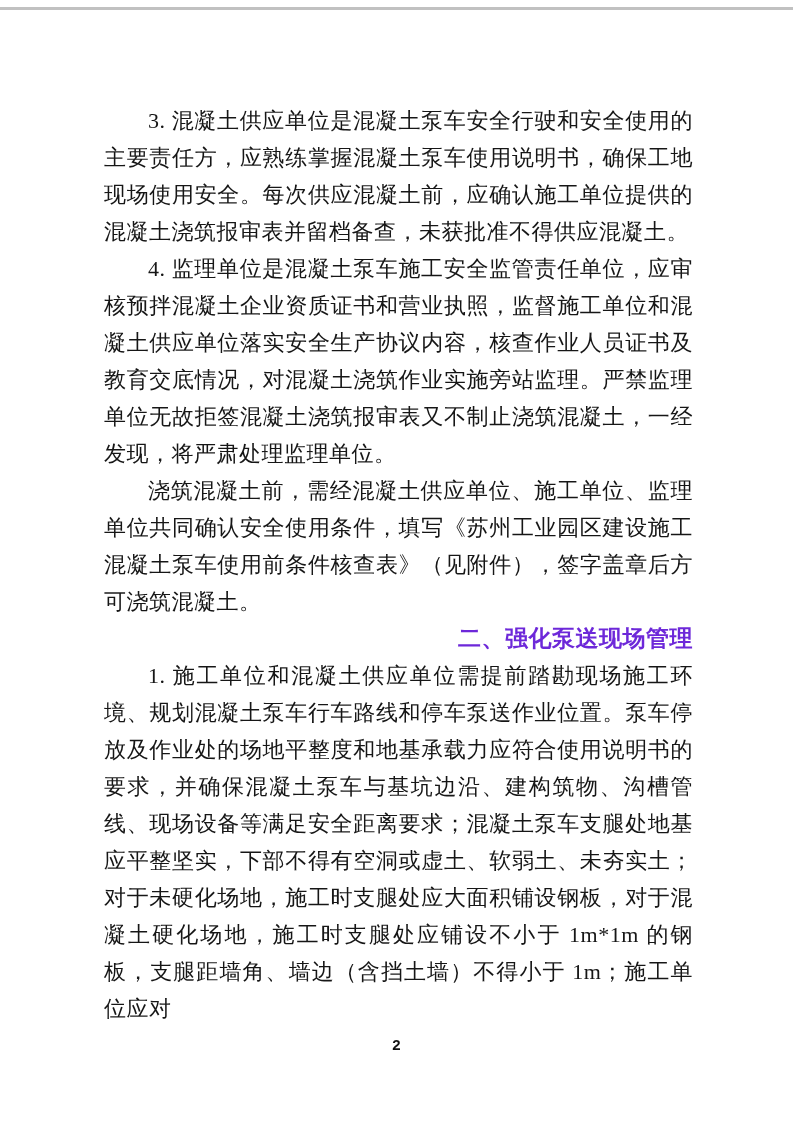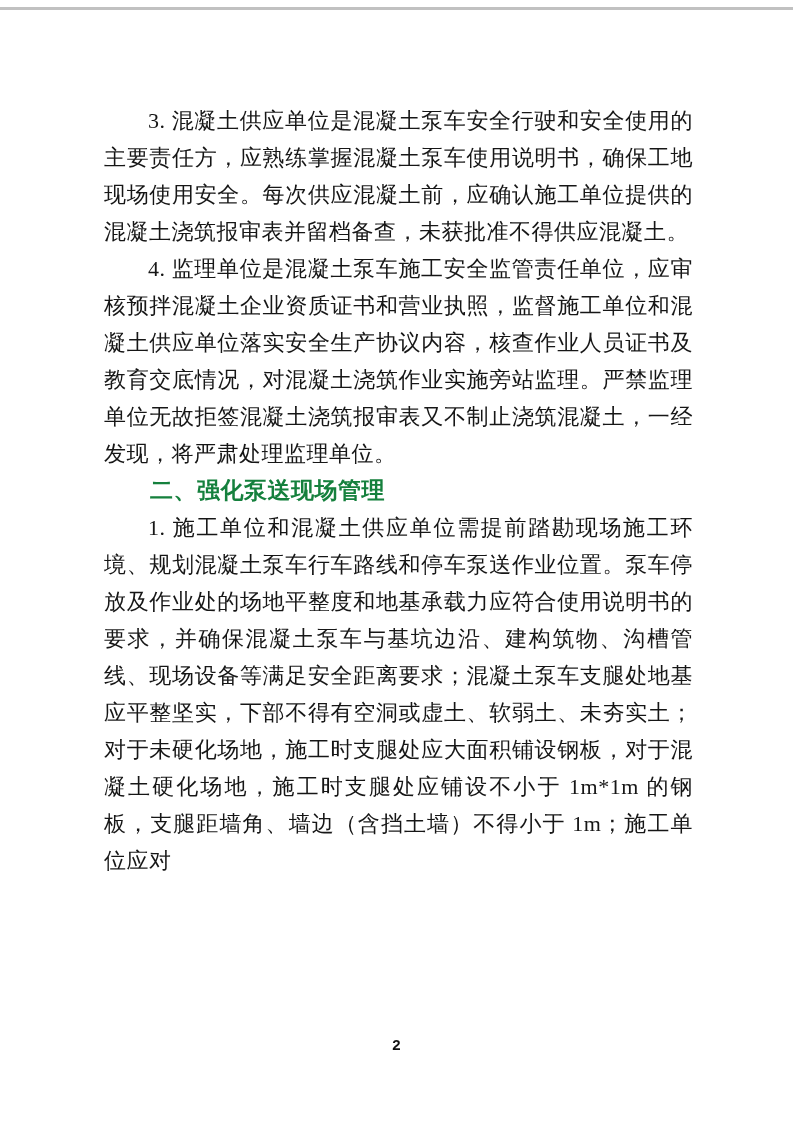--- a/index.html
+++ b/index.html
@@ -45,22 +45,23 @@
   .bold {
     font-weight: normal;
   }
   .heading {
     margin: 0;
     font-family: "Liberation Sans", "DejaVu Sans", sans-serif;
     font-weight: 600;
     font-size: 23px;
     line-height: 37px;
     letter-spacing: 0.5px;
-    color: #15803d;
+    color: #6d28d9;
     text-indent: 2em;
+    text-align: right;
   }
   .page-number {
     position: absolute;
     top: 1036px;
     left: 0;
     width: 100%;
     text-align: center;
     font-family: "Liberation Sans", "DejaVu Sans", sans-serif;
     font-size: 15px;
     font-weight: 600;
@@ -71,20 +72,21 @@
 <body>
 
 <div class="page">
   <div class="scan-line"></div>
 
   <div class="content">
     <p class="para"><span>3. 混凝土供应单位是混凝土泵车安全行驶和安全使用的主要责任方，应熟练掌握混凝土泵车使用说明书，确保工地现场使用安全。每次供应混凝土前，</span><span class="bold">应确认施工单位提供的混凝土浇筑报审表并留档备查，未获批准不得供应混凝土。</span></p>
 
     <p class="para">4. 监理单位是混凝土泵车施工安全监管责任单位，应审核预拌混凝土企业资质证书和营业执照，监督施工单位和混凝土供应单位落实安全生产协议内容，核查作业人员证书及教育交底情况，对混凝土浇筑作业实施旁站监理。严禁监理单位无故拒签混凝土浇筑报审表又不制止浇筑混凝土，一经发现，将严肃处理监理单位。</p>
 
+    <p class="para bold">浇筑混凝土前，需经混凝土供应单位、施工单位、监理单位共同确认安全使用条件，填写《苏州工业园区建设施工混凝土泵车使用前条件核查表》（见附件），签字盖章后方可浇筑混凝土。</p>
 
     <h2 class="heading">二、强化泵送现场管理</h2>
 
     <p class="para">1. 施工单位和混凝土供应单位需提前踏勘现场施工环境、规划混凝土泵车行车路线和停车泵送作业位置。泵车停放及作业处的场地平整度和地基承载力应符合使用说明书的要求，并确保混凝土泵车与基坑边沿、建构筑物、沟槽管线、现场设备等满足安全距离要求；混凝土泵车支腿处地基应平整坚实，下部不得有空洞或虚土、软弱土、未夯实土；对于未硬化场地，施工时支腿处应大面积铺设钢板，对于混凝土硬化场地，施工时支腿处应铺设不小于 1m*1m 的钢板，支腿距墙角、墙边（含挡土墙）不得小于 1m；施工单位应对</p>
   </div>
 
   <div class="page-number">2</div>
 </div>
 
 </body></html>

